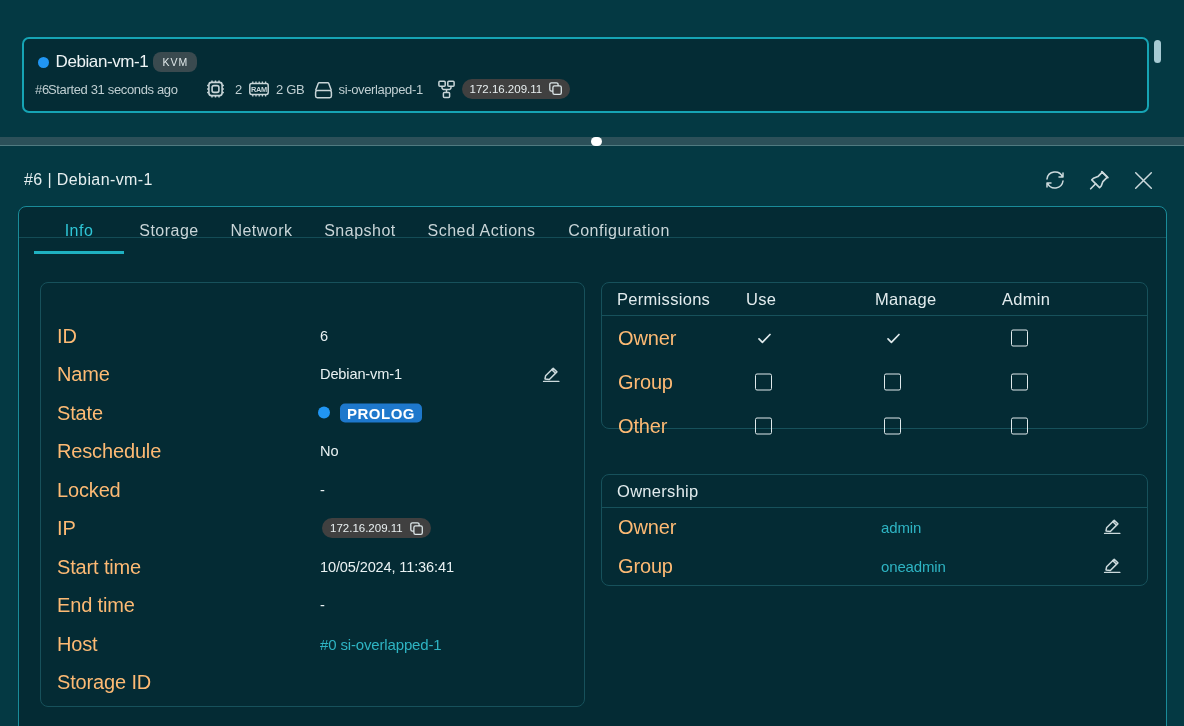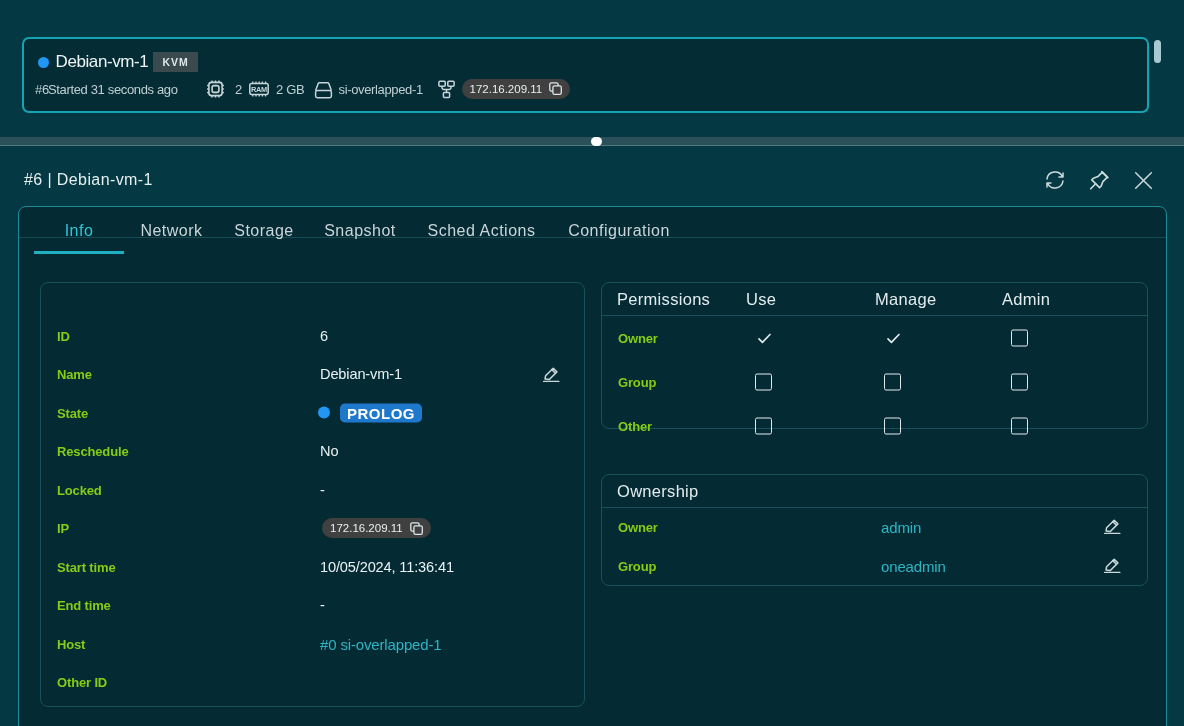--- a/index.html
+++ b/index.html
@@ -16,22 +16,22 @@
   .vmcard {
     left:21.5px; top:37px; width:1127px; height:76px;
     border:2px solid #16a4b4; border-radius:7px;
     background:#042c35;
   }
   .vmtitle-row { position:absolute; left:14.5px; top:12px; height:22px; display:flex; align-items:center; }
   .bluedot { width:11px; height:11px; border-radius:50%; background:#2196f3; flex:none; }
   .vmname { margin-left:6.5px; font-size:17px; letter-spacing:-0.4px; color:#eef4f5; }
   .kvmchip {
     margin-left:5px; background:#3a4a4f; color:#dfe7e8;
-    font-size:10.5px; font-weight:bold; letter-spacing:1px;
-    border-radius:1px; padding:4px 9px; line-height:12px;
+    font-size:10.5px; font-weight:normal; letter-spacing:1px;
+    border-radius:8px; padding:4px 9px; line-height:12px;
   }
   .vmsub-row { position:absolute; left:1.5px; top:39.5px; width:100%; height:20px; color:#c0cfd2; font-size:13px; letter-spacing:-0.35px; }
   .vmsub-row > * { position:absolute; top:50%; transform:translateY(-50%); white-space:nowrap; }
 
   .ipchip {
     display:inline-flex; align-items:center; background:#404040; color:#e8eff0;
     border-radius:10px; height:20px; padding:0 7px 0 8px; font-size:11.5px; letter-spacing:0px;
   }
   .ipchip svg { margin-left:6px; }
 
@@ -69,21 +69,21 @@
     content:""; position:absolute; left:0; bottom:1px; width:100%; height:3px; background:#1fb1c1;
   }
 
   
   .icard { position:absolute; border:1px solid #17515b; border-radius:8px; background:#042b34; }
   .icard .chead {
     height:33px; border-bottom:1px solid #17515b; display:flex; align-items:center;
     padding-left:15px; font-size:16.5px; color:#e2ecee; letter-spacing:0.3px;
   }
   .row { position:absolute; left:0; width:100%; }
-  .row .lbl { position:absolute; left:16px; top:50%; transform:translateY(-50%); font-size:13px; letter-spacing:-0.15px; color:#84cc16;font-weight:bold; }
+  .row .lbl { position:absolute; left:16px; top:50%; transform:translateY(-50%); font-size:20px; letter-spacing:-0.15px; color:#fdba74; }
   .row .val { position:absolute; left:279px; top:50%; transform:translateY(-50%); font-size:14.6px; letter-spacing:-0.15px; color:#eaf2f3; display:flex; align-items:center; }
   .row .val.teal { color:#2eb4c3; font-size:15px; }
   .editbtn { position:absolute; right:24px; top:calc(50% - 1.5px); transform:translateY(-50%); width:18px; height:18px; }
 
   .prolog {
     background:#1e78cc; color:#fff; font-size:15px; font-weight:bold; letter-spacing:0.5px;
     border-radius:5px; padding:4px 7px; line-height:11px;
   }
 
   .cbx { position:absolute; top:50%; transform:translateY(-50%); width:17px; height:17px; border:1.8px solid #dfe9eb; border-radius:2px; }
@@ -160,22 +160,22 @@
   <span class="ibtn">
     <svg width="19" height="19" viewBox="0 0 19 19" class="stroke" stroke-width="1.6">
       <path d="M1.7 1.7 L17.3 17.3 M17.3 1.7 L1.7 17.3"></path>
     </svg>
   </span>
 </div>
 
 <div class="abs panel">
   <div class="tabs">
     <div class="tab active" style="width:90px">Info</div>
+    <div class="tab" style="width:90px">Storage</div>
     <div class="tab" style="width:95px">Network</div>
-    <div class="tab" style="width:90px">Storage</div>
     <div class="tab" style="width:102px">Snapshot</div>
     <div class="tab" style="width:141px">Sched Actions</div>
     <div class="tab" style="width:134px">Configuration</div>
   </div>
 
   <div class="icard" style="left:21px; top:75px; width:545px; height:425px;">
     <div class="row" style="top:33.5px; height:38.5px;">
       <span class="lbl">ID</span>
         <span class="val">6</span>
     </div>
@@ -223,21 +223,21 @@
     </div>
     <div class="row" style="top:303px; height:38.5px;">
       <span class="lbl">End time</span>
         <span class="val">-</span>
     </div>
     <div class="row" style="top:341.5px; height:38.5px;">
       <span class="lbl">Host</span>
         <span class="val teal">#0 si-overlapped-1</span>
     </div>
     <div class="row" style="top:380px; height:38.5px;">
-      <span class="lbl">Other ID</span>
+      <span class="lbl">Storage ID</span>
     </div>
   </div>
 
   <div class="icard" style="left:582px; top:75px; width:547px; height:147px;">
     <div class="chead" style="position:relative;">
       <span>Permissions</span>
       <span style="position:absolute; left:144px;">Use</span>
       <span style="position:absolute; left:273px;">Manage</span>
       <span style="position:absolute; left:400px;">Admin</span>
     </div>

